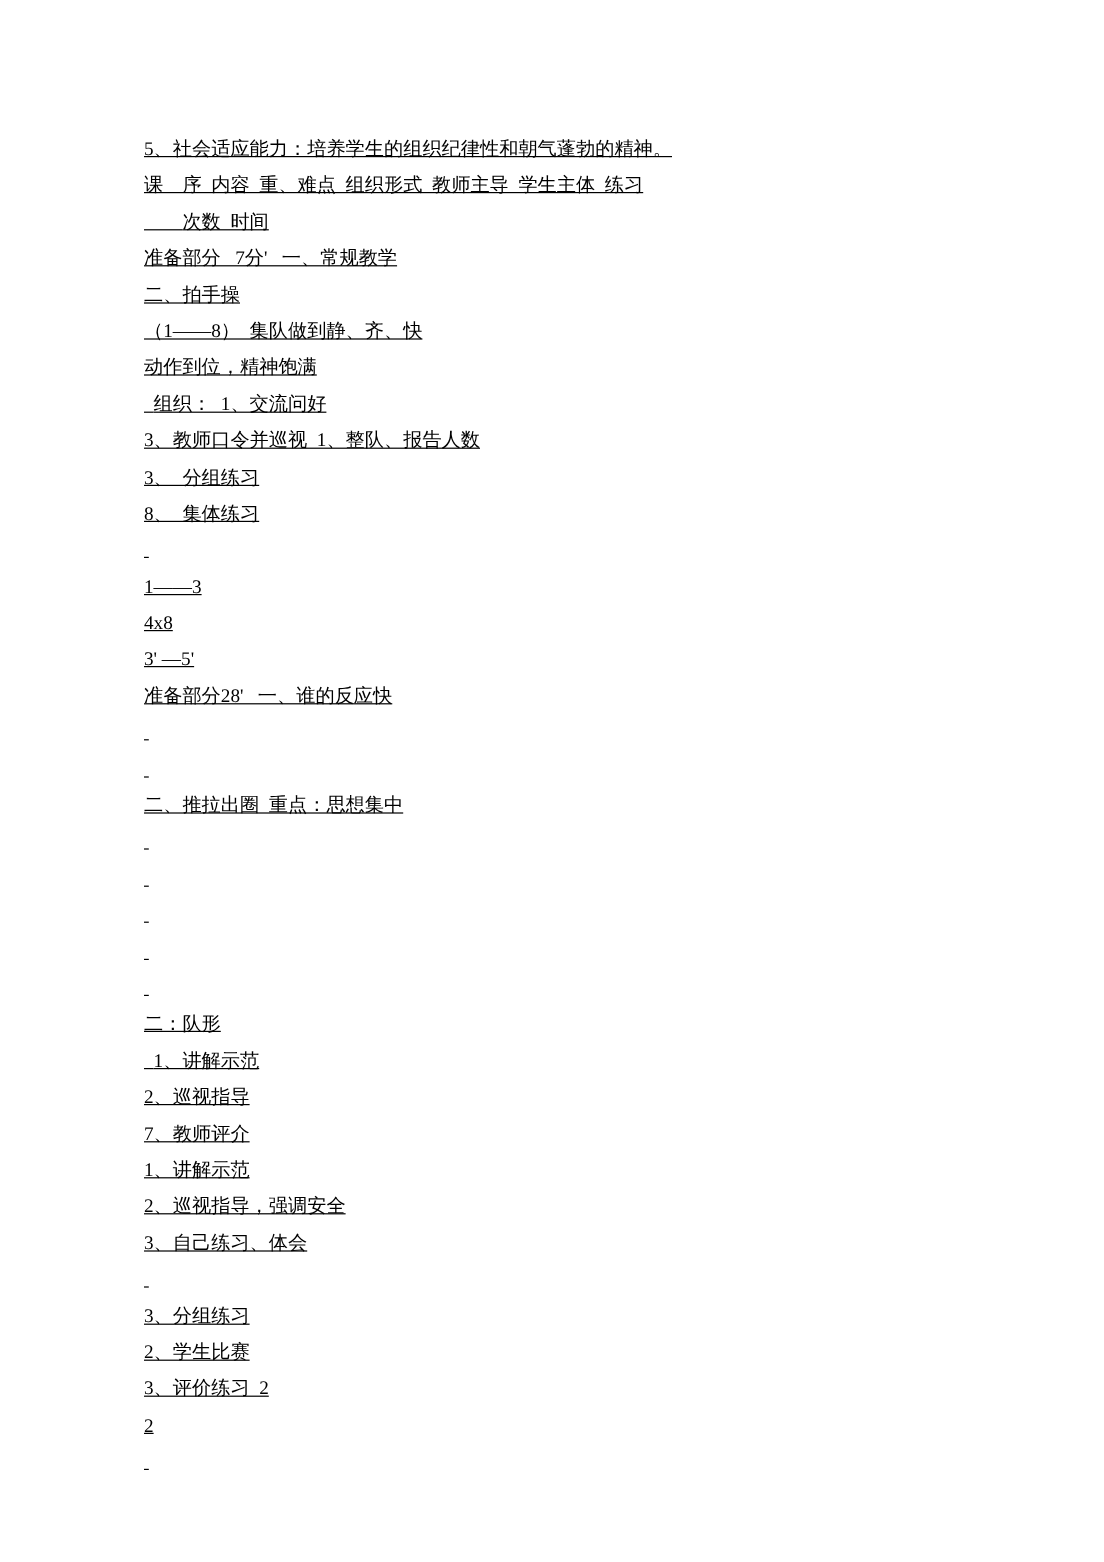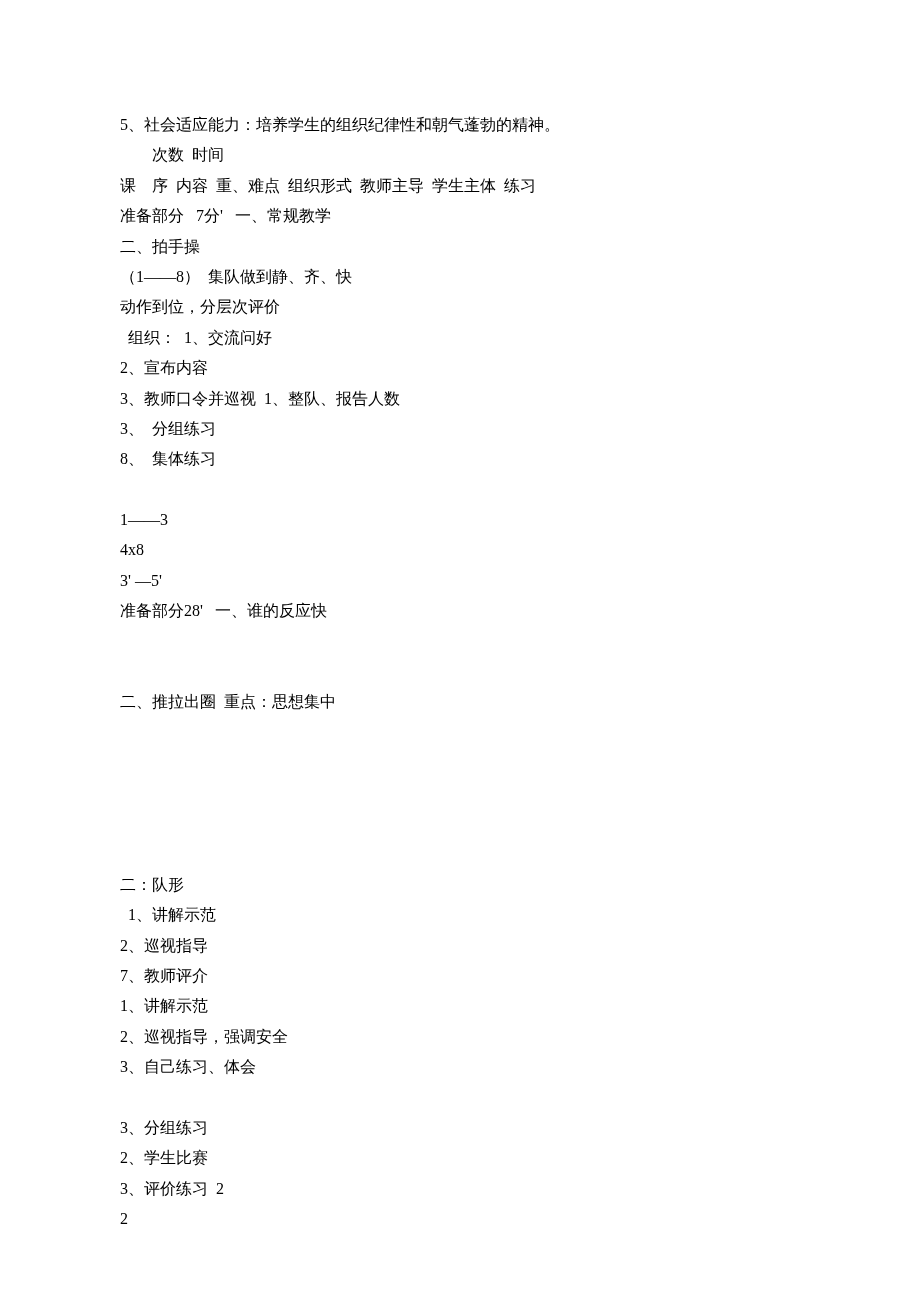--- a/index.html
+++ b/index.html
@@ -10,35 +10,35 @@
     font-family: "SimSun", "宋体", serif;
     font-size: 16px;
     color: #000000;
     line-height: 1.9;
   }
   .page {
     padding: 110px 120px 60px 120px;
   }
   .line {
     white-space: pre-wrap;
+    text-decoration: underline;
   }
 </style>
 </head>
 <body>
 
 <div class="page">
   <div class="line">5、社会适应能力：培养学生的组织纪律性和朝气蓬勃的精神。</div>
+  <div class="line">课    序  内容  重、难点  组织形式  教师主导  学生主体  练习</div>
   <div class="line">        次数  时间</div>
-  <div class="line">课    序  内容  重、难点  组织形式  教师主导  学生主体  练习</div>
   <div class="line">准备部分   7分'   一、常规教学</div>
   <div class="line">二、拍手操</div>
   <div class="line">（1——8）  集队做到静、齐、快</div>
-  <div class="line">动作到位，分层次评价</div>
+  <div class="line">动作到位，精神饱满</div>
   <div class="line">  组织：  1、交流问好</div>
-  <div class="line">2、宣布内容</div>
   <div class="line">3、教师口令并巡视  1、整队、报告人数</div>
   <div class="line">3、  分组练习</div>
   <div class="line">8、  集体练习</div>
   <div class="line">&nbsp;</div>
   <div class="line">1——3</div>
   <div class="line">4x8</div>
   <div class="line">3' —5'</div>
   <div class="line">准备部分28'   一、谁的反应快</div>
   <div class="line">&nbsp;</div>
   <div class="line">&nbsp;</div>

